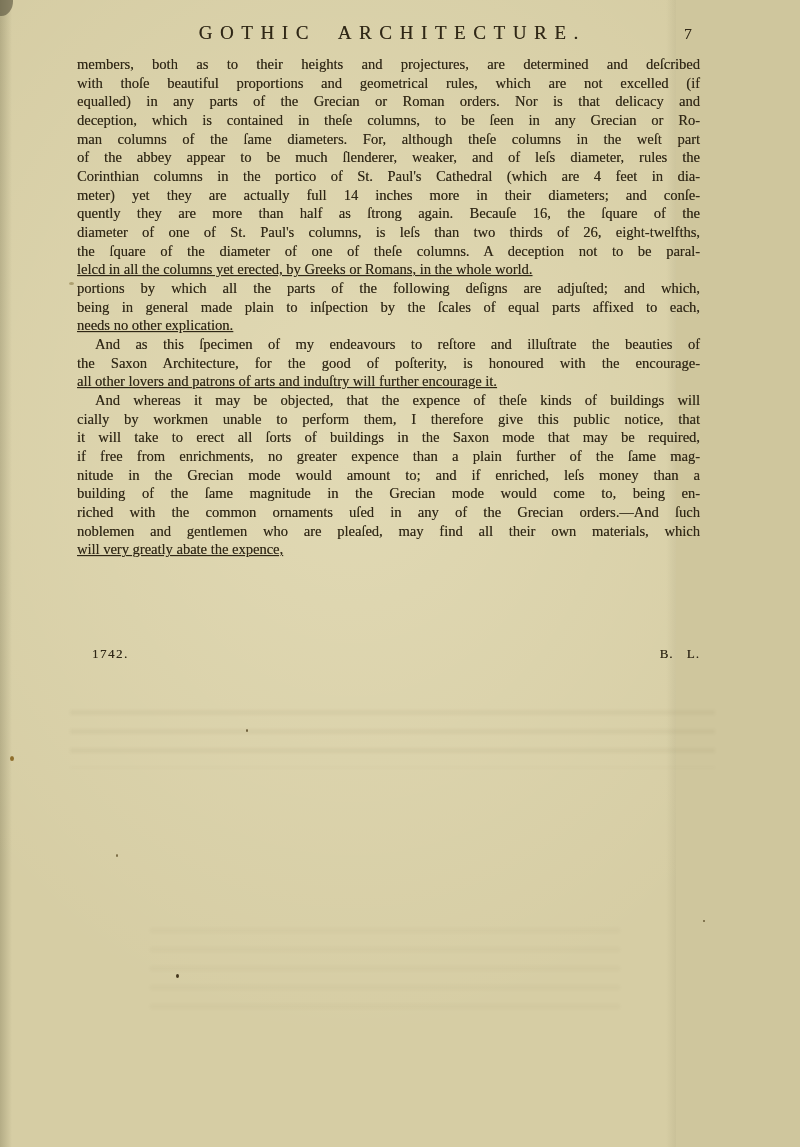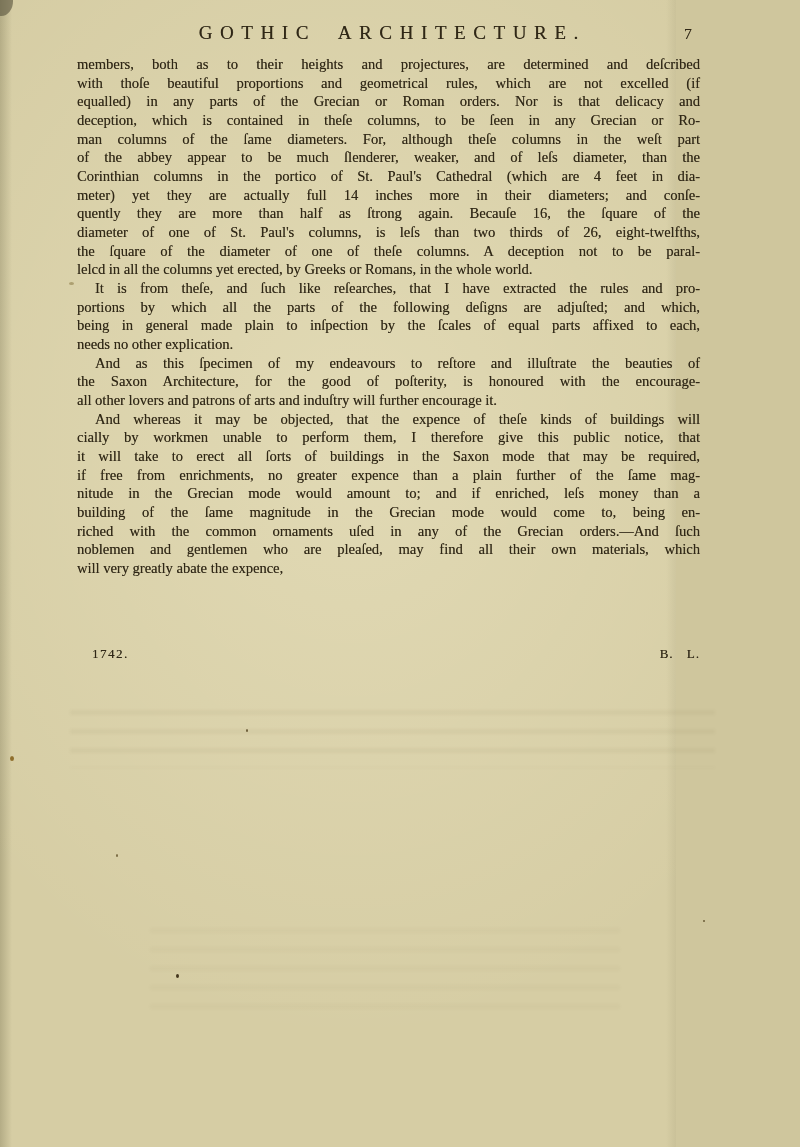--- a/index.html
+++ b/index.html
@@ -41,21 +41,21 @@
   .body-text {
     position: absolute; left: 77px; top: 55px; width: 623px;
     font-size: 14.5px; line-height: 18.68px;
   }
   .line {
     height: 18.68px;
     text-align: justify;
     text-align-last: justify;
   }
   .line.indented { text-indent: 18px; }
-  .line.para-end { text-align-last: left; }
+  .line.para-end { text-align-last: left; text-decoration: underline; }
 
   
   .footer { position: absolute; left: 77px; top: 646px; width: 623px; font-size: 13px; height: 20px; }
   .date { position: absolute; left: 15px; top: 0; letter-spacing: 1.5px; }
   .initials { position: absolute; right: 0; top: 0; word-spacing: 9px; letter-spacing: 1px; }
 
   
   .ghost {
     position: absolute; pointer-events: none;
     opacity: 0.10; filter: blur(1.6px);
@@ -84,28 +84,27 @@
     <div class="head-title">GOTHIC ARCHITECTURE.</div>
   </div>
   <div class="page-number inked">7</div>
 
   <div class="body-text inked">
       <div class="line">members, both as to their heights and projectures, are determined and deſcribed</div>
       <div class="line">with thoſe beautiful proportions and geometrical rules, which are not excelled (if</div>
       <div class="line">equalled) in any parts of the Grecian or Roman orders. Nor is that delicacy and</div>
       <div class="line">deception, which is contained in theſe columns, to be ſeen in any Grecian or Ro-</div>
       <div class="line">man columns of the ſame diameters. For, although theſe columns in the weſt part</div>
-      <div class="line">of the abbey appear to be much ſlenderer, weaker, and of leſs diameter, than the</div>
+      <div class="line">of the abbey appear to be much ſlenderer, weaker, and of leſs diameter, rules the</div>
       <div class="line">Corinthian columns in the portico of St. Paul's Cathedral (which are 4 feet in dia-</div>
       <div class="line">meter) yet they are actually full 14 inches more in their diameters; and conſe-</div>
       <div class="line">quently they are more than half as ſtrong again. Becauſe 16, the ſquare of the</div>
       <div class="line">diameter of one of St. Paul's columns, is leſs than two thirds of 26, eight-twelfths,</div>
       <div class="line">the ſquare of the diameter of one of theſe columns. A deception not to be paral-</div>
       <div class="line para-end">lelcd in all the columns yet erected, by Greeks or Romans, in the whole world.</div>
-      <div class="line indented">It is from theſe, and ſuch like reſearches, that I have extracted the rules and pro-</div>
       <div class="line">portions by which all the parts of the following deſigns are adjuſted; and which,</div>
       <div class="line">being in general made plain to inſpection by the ſcales of equal parts affixed to each,</div>
       <div class="line para-end">needs no other explication.</div>
       <div class="line indented">And as this ſpecimen of my endeavours to reſtore and illuſtrate the beauties of</div>
       <div class="line">the Saxon Architecture, for the good of poſterity, is honoured with the encourage-</div>
       <div class="line para-end">all other lovers and patrons of arts and induſtry will further encourage it.</div>
       <div class="line indented">And whereas it may be objected, that the expence of theſe kinds of buildings will</div>
       <div class="line">cially by workmen unable to perform them, I therefore give this public notice, that</div>
       <div class="line">it will take to erect all ſorts of buildings in the Saxon mode that may be required,</div>
       <div class="line">if free from enrichments, no greater expence than a plain further of the ſame mag-</div>

